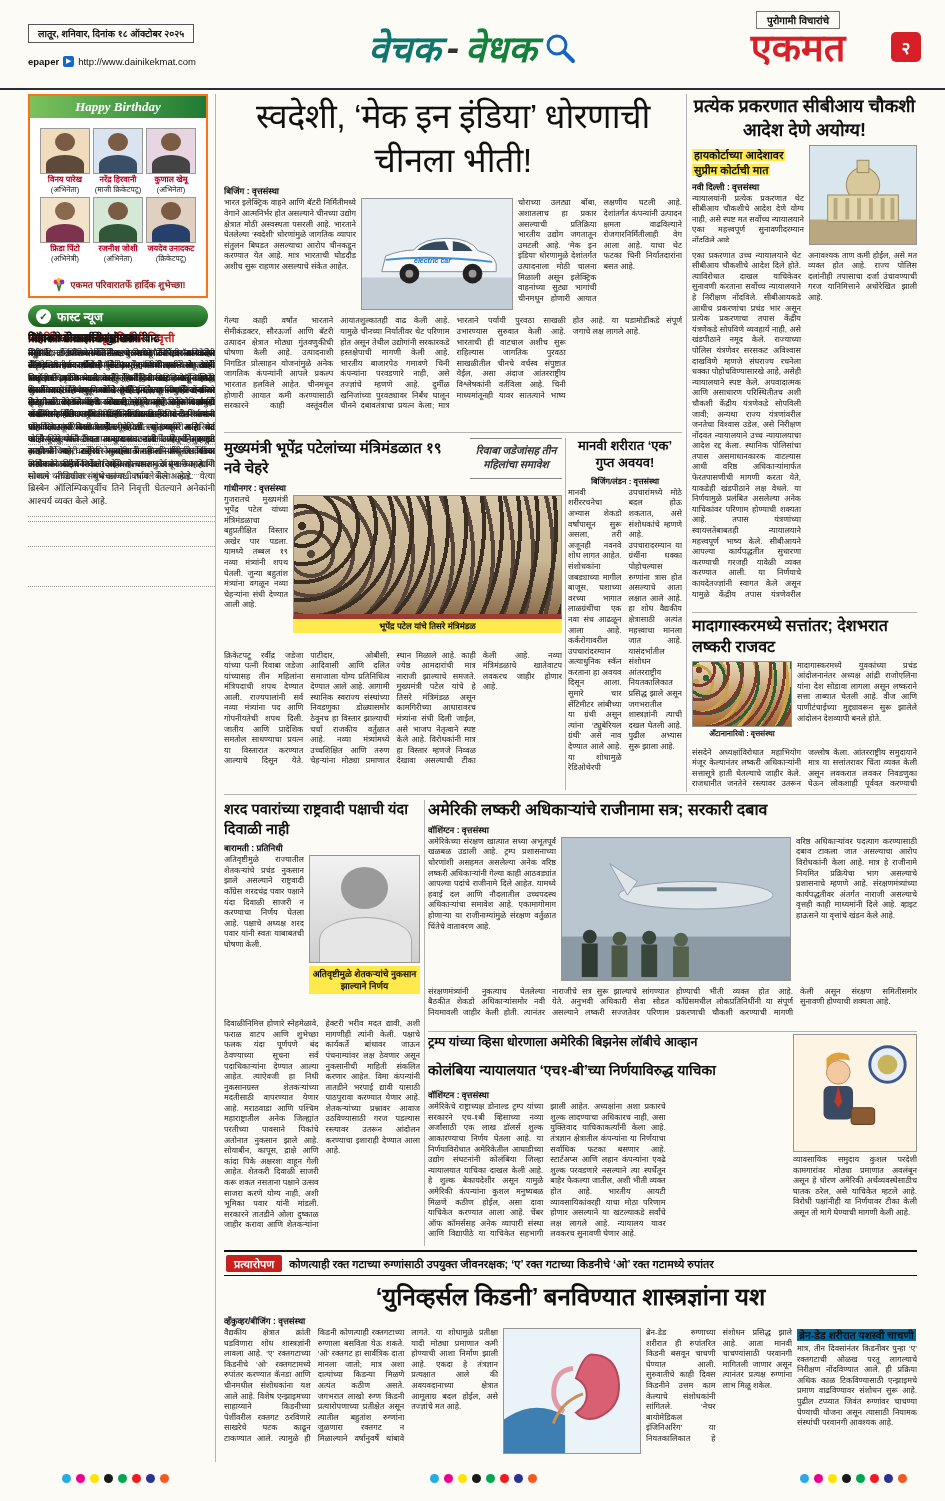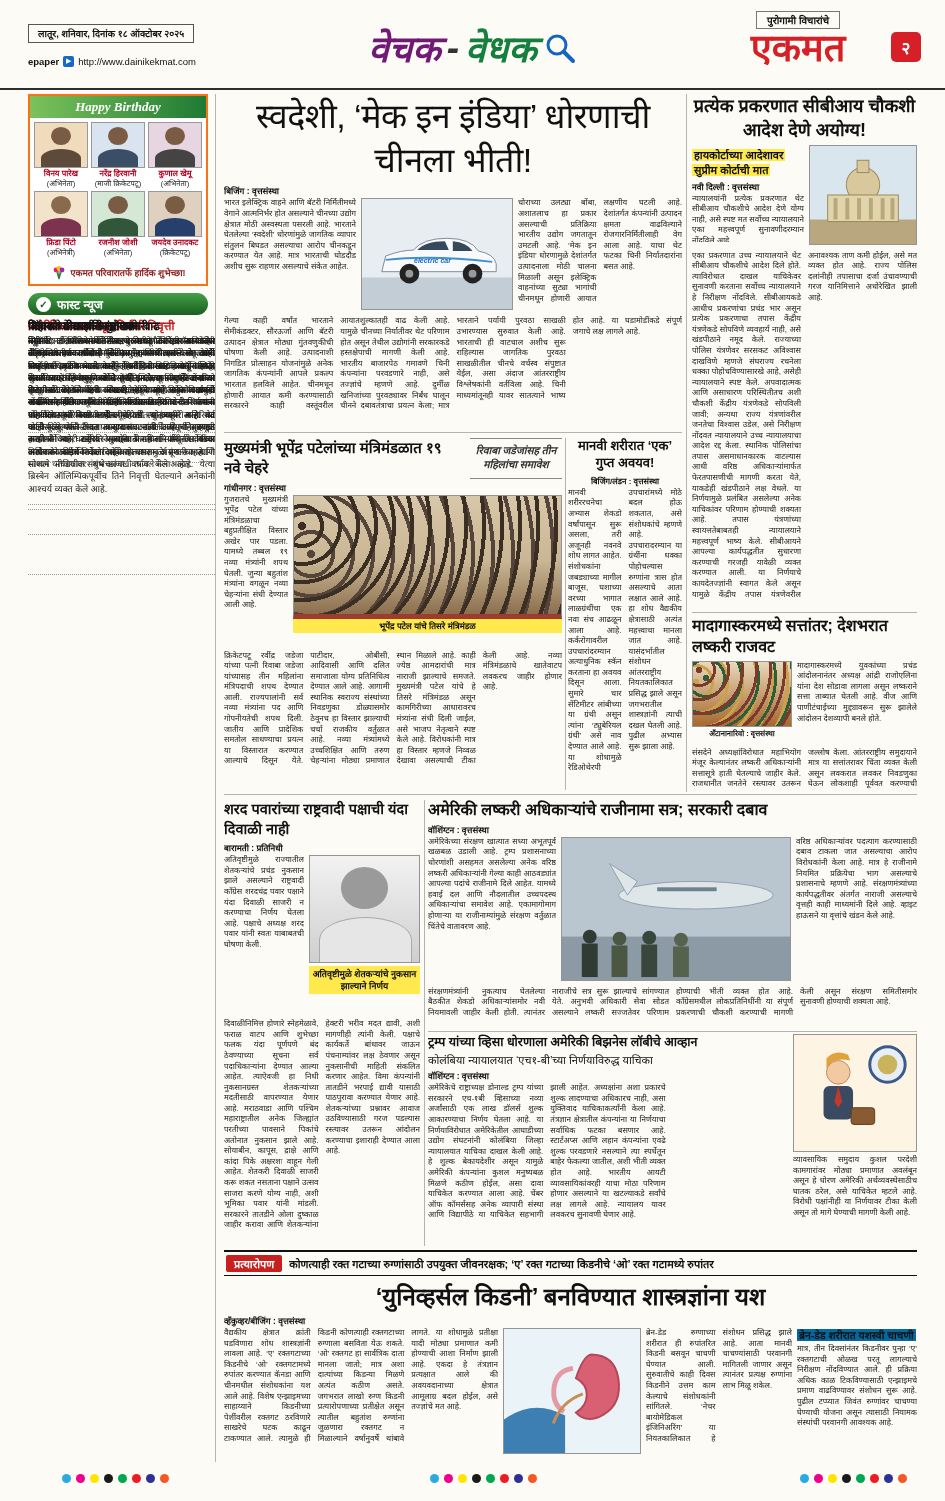--- a/index.html
+++ b/index.html
@@ -17,40 +17,40 @@
   
   #masthead{position:absolute;left:0;top:0;width:945px;height:88px}
   .date-box{position:absolute;left:28px;top:24px;border:1px solid #555;padding:2px 9px;
             font-size:9.5px;font-weight:bold}
   .epaper-row{position:absolute;left:28px;top:56px;font-size:9.5px;display:flex;gap:4px;align-items:flex-end}
   .ep-label{font-weight:bold}
   .ep-ico{display:inline-block;background:#1669c9;color:#fff;font-size:7px;line-height:10px;
           width:11px;height:11px;text-align:center;border-radius:2px}
   .section-logo{position:absolute;left:0;right:0;top:22px;display:flex;justify-content:center;
                 align-items:center;gap:6px;font-style:italic;font-weight:800;font-size:37px}
-  .sl-w1{color:#701a75}.sl-sep{color:#333}.sl-w2{color:#15803d}
+  .sl-w1{color:#0f766e}.sl-sep{color:#333}.sl-w2{color:#15803d}
   .brand-block{position:absolute;right:62px;top:10px;width:170px;text-align:center}
   .tagline{display:inline-block;border:1px solid #777;font-size:10px;font-weight:bold;padding:1px 10px}
   .brand{font-size:38px;font-weight:800;color:#d61f26;line-height:1.05}
   .page-badge{position:absolute;right:24px;top:32px;width:30px;height:30px;background:#d61f26;color:#fff;
               font-size:17px;font-weight:bold;display:flex;align-items:center;justify-content:center;border-radius:5px}
 
   
   .hl,.vl{position:absolute;background:#b3b3b3}
   .hl{height:1px}.vl{width:1px}
   .hl0{height:2px;background:#2e2e2e}
 
   
   #sidebar{position:absolute;left:28px;top:94px;width:188px;height:1368px;border-right:1px solid #b5b5b5;
            padding-right:7px;overflow:hidden}
   .bday{border:2px solid #f97316;background:#fff}
   .bday-head{height:22px;background:linear-gradient(90deg,#7cc25c,#1e7a34);color:#fff;text-align:center;
              font-size:13px;font-weight:bold;font-style:italic;line-height:22px;
              font-family:"Liberation Serif",serif}
-  .bday-grid{display:grid;grid-template-columns:repeat(3,1fr);gap:3px;padding:4px}
+  .bday-grid{display:grid;grid-template-columns:repeat(3,1fr);gap:3px;padding:10px}
   .bday-cell{text-align:center}
   .person{position:relative;height:46px;border:1px solid #999;overflow:hidden}
   .person::before{content:"";position:absolute;width:40%;height:42%;left:30%;top:9%;
                   background:var(--skin,#7a5c44);border-radius:50%}
   .person::after{content:"";position:absolute;width:78%;height:42%;left:11%;bottom:0;
                  background:var(--shirt,#5d4a3a);border-radius:50% 50% 0 0}
   .p1{background:#f0dcbc}.p2{background:#d9e4f0;--shirt:#3a4f66}.p3{background:#e8d5e2;--shirt:#444}
   .p4{background:#f3e3cb;--skin:#8a6a4e;--shirt:#7d3350}.p5{background:#d5e8d5;--shirt:#32563a}.p6{background:#e0d0c0;--shirt:#27406b}
   .b-name{display:block;font-size:8px;font-weight:bold;color:#b00020;line-height:10px;margin-top:1px}
   .b-role{display:block;font-size:7.5px;color:#222;line-height:9px}
@@ -97,21 +97,21 @@
 
   #a-pawar{left:224px;top:800px;width:196px;height:444px}
   #a-pawar h2{font-size:14.5px;line-height:1.35;font-weight:800}
   .pq{background:#ffe94d;font-weight:bold;font-size:9px;line-height:12px;padding:2px;text-align:center;margin-top:3px}
 
   #a-mil{left:428px;top:800px;width:489px;height:230px}
   #a-mil h2{font-size:16px;line-height:1.3;font-weight:800}
 
   #a-visa{left:428px;top:1034px;width:489px;height:212px}
   #a-visa h2{font-size:12.5px;line-height:1.3;font-weight:800}
-  .visa-sub{font-size:11px;font-weight:normal;margin:2px 0}
+  .visa-sub{font-size:14px;font-weight:bold;margin:10px 0}
 
   #a-kidney{left:224px;top:1250px;width:693px;height:212px}
   .kick{display:flex;align-items:center;gap:7px;border-top:2px solid #111;border-bottom:1px solid #111;padding:3px 2px}
   .kick-label{background:#c6211f;color:#fff;font-weight:bold;font-size:11px;padding:1px 8px;border-radius:2px;flex:none}
   .kick-text{font-size:11px;font-weight:bold}
   #a-kidney h1{font-size:24px;font-weight:800;text-align:center;margin-top:3px}
   .side-head{font-size:10.5px;font-weight:bold;line-height:14px;margin-bottom:2px}
   .side-head span{background:#0369a1;padding:0 2px;box-decoration-break:clone}
 
   

